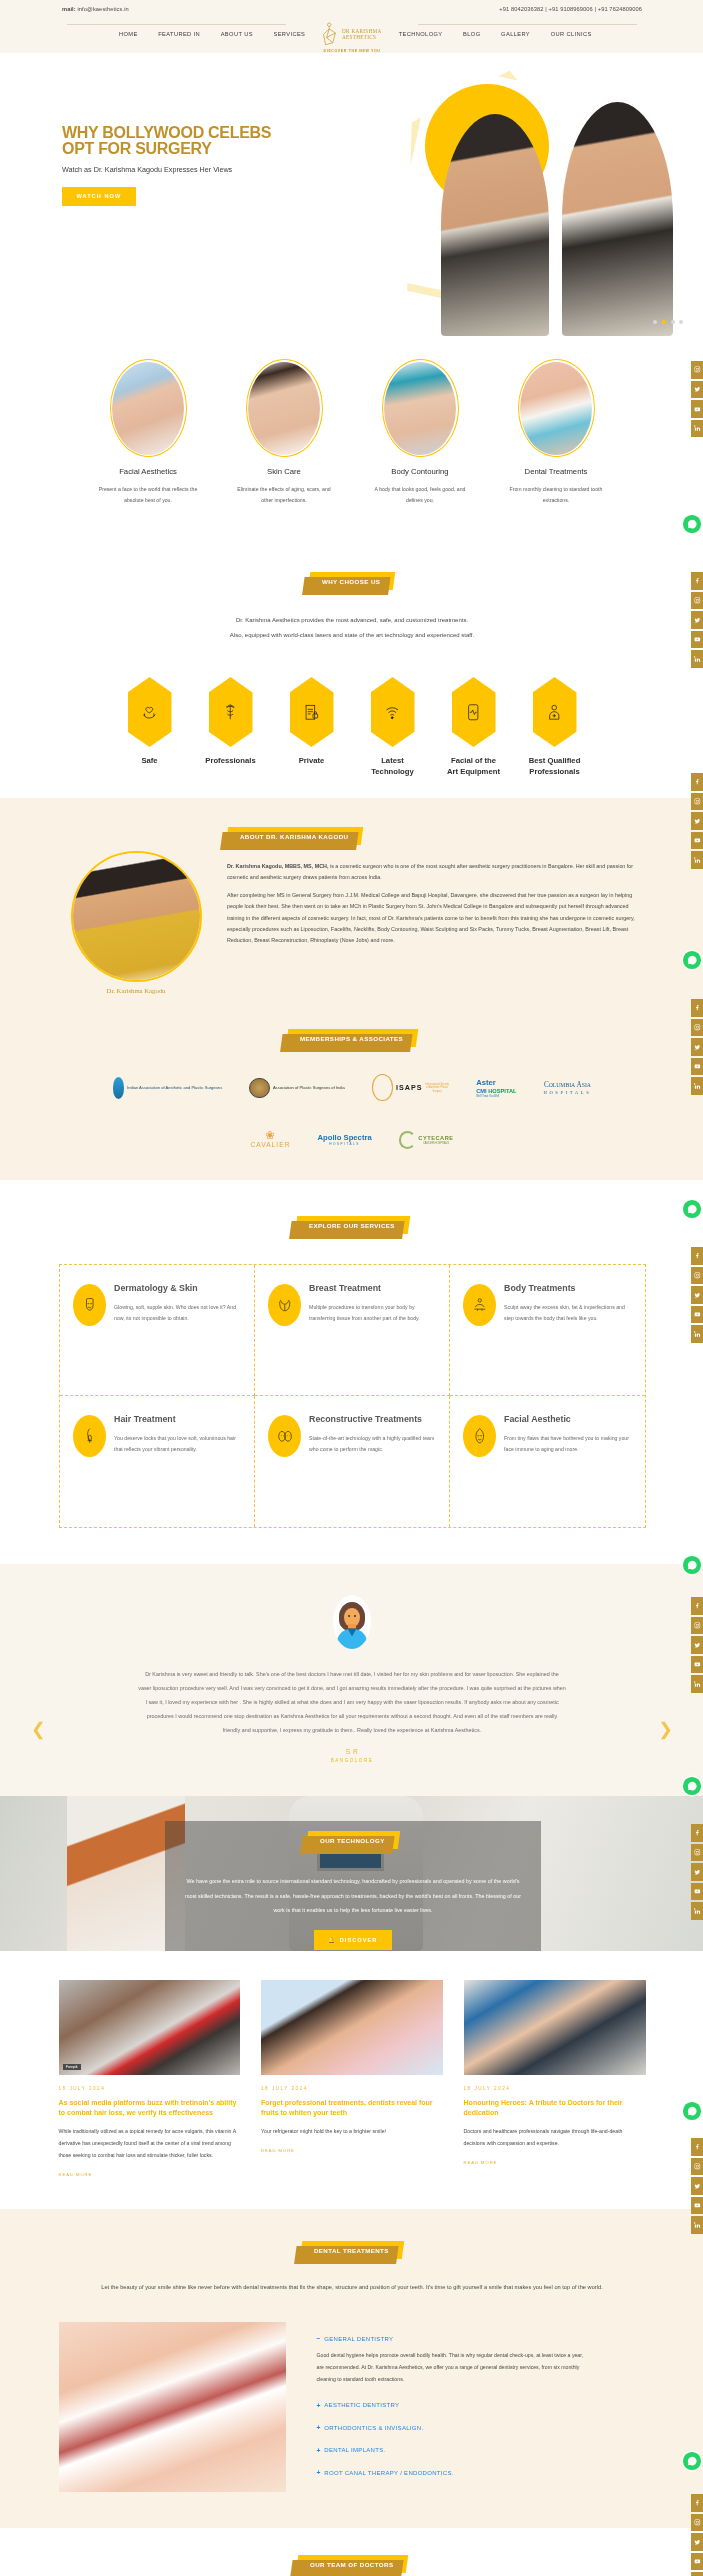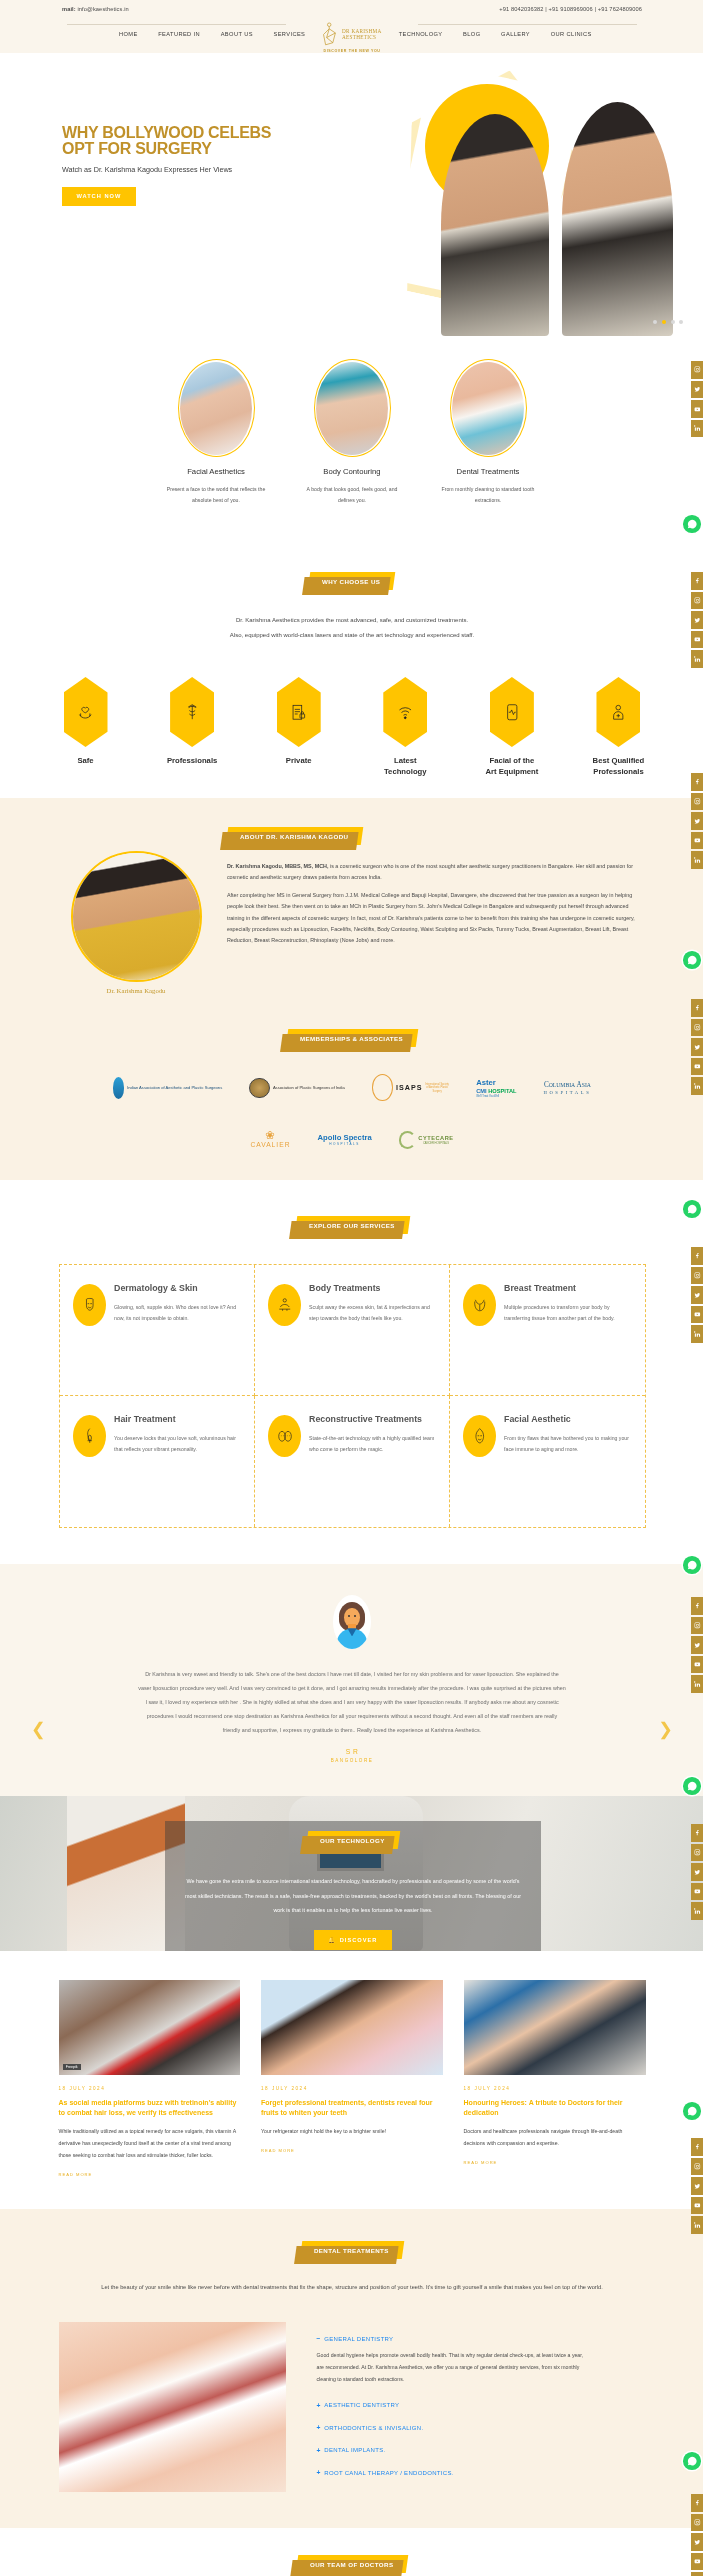--- a/index.html
+++ b/index.html
@@ -55,21 +55,21 @@
 
   
   .sec-label{display:inline-block;position:relative;background:#ffc400;color:#fff;font-size:6.2px;font-weight:bold;letter-spacing:0.4px;padding:5.7px 13.4px;transform:skewX(-8deg);}
   .sec-label span{display:inline-block;transform:skewX(8deg);}
   .sec-label::after{content:"";position:absolute;left:-4.6px;top:4.6px;width:100%;height:100%;background:#c79327;z-index:-1;}
   .sec-label-wrap{text-align:center;}
 
   
   .why{background:#fff;padding:46px 0 20.6px;}
   .why .intro{text-align:center;font-size:6px;color:#4a4a4a;line-height:2.4;margin-top:23px;}
-  .hexrow{display:flex;justify-content:space-between;gap:27px;margin-top:35px;}
+  .hexrow{display:flex;justify-content:center;gap:27px;margin-top:35px;}
   .hexcell{width:54px;text-align:center;}
   .hex{width:44px;height:70px;margin:0 auto;background:#ffc400;clip-path:polygon(50% 0,100% 22%,100% 78%,50% 100%,0 78%,0 22%);display:flex;align-items:center;justify-content:center;}
   .hex svg{width:18.5px;height:18.5px;}
   .hexcell h4{font-size:7.7px;font-weight:bold;color:#2f2f2f;margin-top:8.2px;line-height:1.45;}
 
   
   .about{background:#faf2e4;padding:29px 0 29px;position:relative;}
   .about .container{display:flex;gap:13.4px;align-items:flex-start;}
   .about .left{width:155px;flex:0 0 155px;padding-top:24px;}
   .docframe{width:131px;height:131px;border-radius:50%;border:2.1px solid #ffc400;overflow:hidden;position:relative;margin:0 auto;}
@@ -252,20 +252,27 @@
 
   <section class="circles">
     <div class="circ">
       <div class="oval ov1">
           <i></i>
         </div>
       <h3>Facial Aesthetics</h3>
       <p>Present a face to the world that reflects the absolute best of you.</p>
     </div>
     <div class="circ">
+      <div class="oval ov2">
+          <i></i>
+        </div>
+      <h3>Skin Care</h3>
+      <p>Eliminate the effects of aging, scars, and other imperfections.</p>
+    </div>
+    <div class="circ">
       <div class="oval ov3">
           <i></i>
         </div>
       <h3>Body Contouring</h3>
       <p>A body that looks good, feels good, and defines you.</p>
     </div>
     <div class="circ">
       <div class="oval ov4">
           <i></i>
         </div>
@@ -435,41 +442,41 @@
               </svg>
             </div>
           <div class="svc-body">
               <h4>Dermatology &amp; Skin</h4>
               <p>Glowing, soft, supple skin. Who does not love it? And now, its not impossible to obtain.</p>
             </div>
         </div>
         <div class="svc-cell">
           <div class="svc-ic">
               <svg viewBox="0 0 32 32" fill="none" stroke="#222" stroke-width="1.2">
+                <path d="M8 7c2 5 4 8 8 8s6-3 8-8"></path>
+                <path d="M7 10c-1 8 2 17 9 17s10-9 9-17"></path>
+                <path d="M16 16v10"></path>
+              </svg>
+            </div>
+          <div class="svc-body">
+              <h4>Breast Treatment</h4>
+              <p>Multiple procedures to transform your body by transferring tissue from another part of the body.</p>
+            </div>
+        </div>
+        <div class="svc-cell">
+          <div class="svc-ic">
+              <svg viewBox="0 0 32 32" fill="none" stroke="#222" stroke-width="1.2">
                 <circle cx="16" cy="8" r="3"></circle>
                 <path d="M6 24h20M8 20c3-6 13-6 16 0"></path>
                 <path d="M12 24v3M20 24v3"></path>
               </svg>
             </div>
           <div class="svc-body">
               <h4>Body Treatments</h4>
               <p>Sculpt away the excess skin, fat &amp; imperfections and step towards the body that feels like you.</p>
-            </div>
-        </div>
-        <div class="svc-cell">
-          <div class="svc-ic">
-              <svg viewBox="0 0 32 32" fill="none" stroke="#222" stroke-width="1.2">
-                <path d="M8 7c2 5 4 8 8 8s6-3 8-8"></path>
-                <path d="M7 10c-1 8 2 17 9 17s10-9 9-17"></path>
-                <path d="M16 16v10"></path>
-              </svg>
-            </div>
-          <div class="svc-body">
-              <h4>Breast Treatment</h4>
-              <p>Multiple procedures to transform your body by transferring tissue from another part of the body.</p>
             </div>
         </div>
         <div class="svc-cell">
           <div class="svc-ic">
               <svg viewBox="0 0 32 32" fill="none" stroke="#222" stroke-width="1.2">
                 <path d="M16 3c-6 6-4 14 0 22"></path>
                 <path d="M12 25h8M16 25v4"></path>
                 <ellipse cx="16" cy="20" rx="3" ry="5"></ellipse>
               </svg>
             </div>

